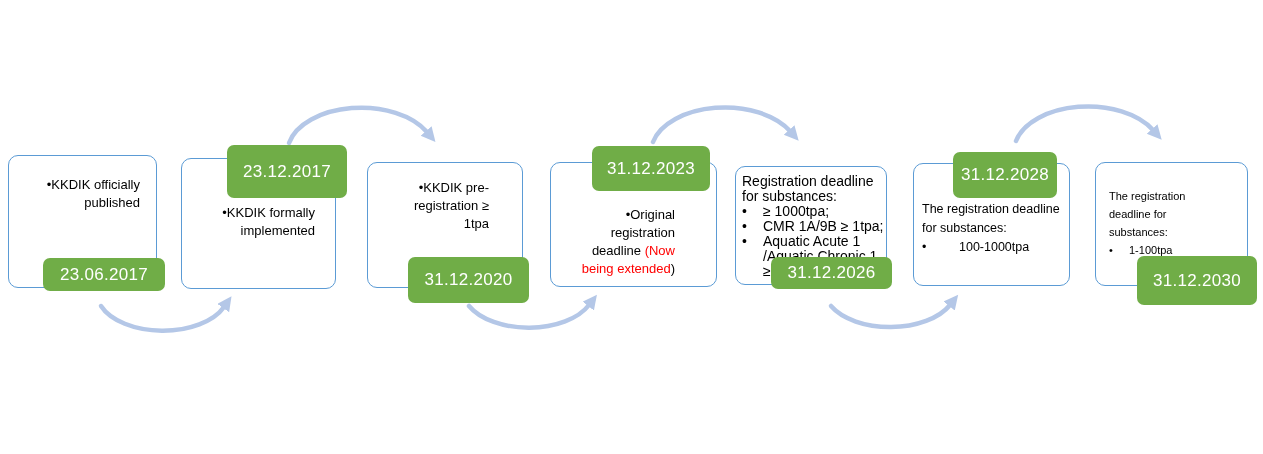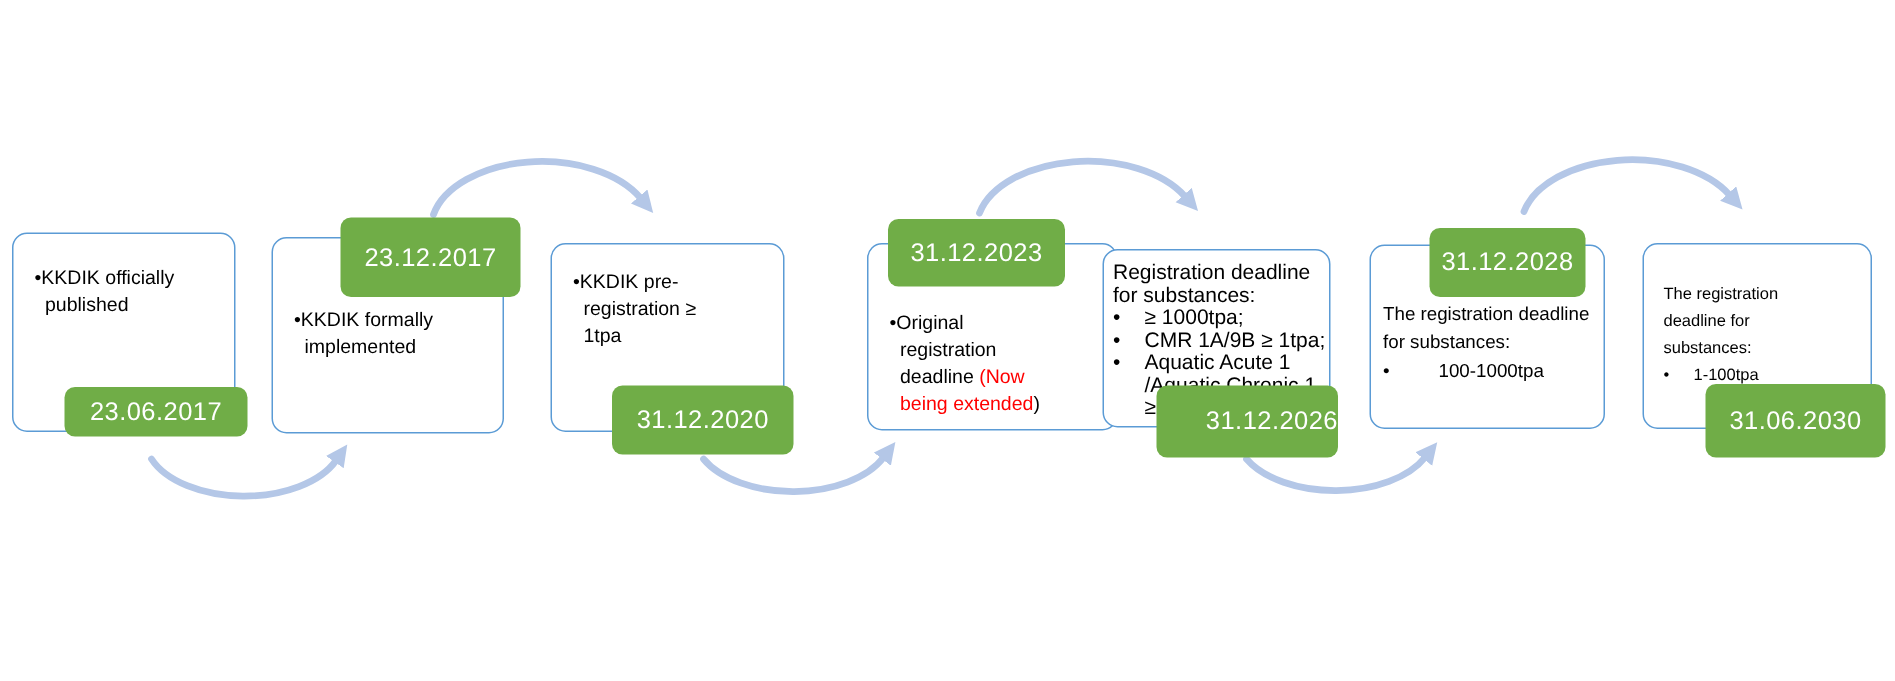--- a/index.html
+++ b/index.html
@@ -6,21 +6,21 @@
   body{font-family:"Liberation Sans","DejaVu Sans",sans-serif;color:var(--ink,#000);}
   .canvas{position:relative;width:1263px;height:454px;background:#fff;overflow:hidden;}
   svg.arrows{position:absolute;left:0;top:0;z-index:1;}
   .arc{fill:none;stroke:var(--arrow-blue,#B4C7E7);stroke-width:4.5;stroke-linecap:round;}
   .ah{fill:var(--arrow-blue,#B4C7E7);}
   .box{position:absolute;background:#fff;border:1px solid var(--box-border,#5B9BD5);
        border-radius:10px;z-index:2;box-sizing:border-box;}
   .badge{position:absolute;background:var(--badge-green,#70AD47);border-radius:7px;z-index:3;
          display:flex;align-items:center;justify-content:center;color:#fff;
          font-size:17px;letter-spacing:0.3px;}
-  .note{position:relative;font-size:13px;line-height:18px;text-indent:-7px;padding-left:7px;}
+  .note{position:relative;font-size:13px;line-height:18px;text-indent:-7px;padding-left:7px;text-align:right;}
   .n1{margin:20px 0 0 14px;max-width:110px;}
   .n2{margin:45px 0 0 14px;max-width:112px;}
   .n3{margin:16px 0 0 14px;max-width:100px;}
   .n4{margin:43px 0 0 14px;max-width:103px;}
   .red{color:var(--alert-red,#FF0000);}
   .list{margin:0;padding:0;list-style:none;}
   .list li{display:flex;align-items:flex-start;}
   .list .b{flex:0 0 auto;display:inline-block;}
   .note5{margin:7px 2px 0 6px;font-size:14px;line-height:15px;}
   .note5 .b{width:21px;}
@@ -63,21 +63,21 @@
     <span>23.12.2017</span>
   </div>
 
   <div class="box" style="left:367px;top:162px;width:156px;height:126px;">
     <div class="note n3"><span class="b">•</span><span>KKDIK pre-registration ≥ 1tpa</span></div>
   </div>
   <div class="badge" style="left:408px;top:257px;width:121px;height:46px;align-items:center;">
     <span>31.12.2020</span>
   </div>
 
-  <div class="box" style="left:550px;top:162px;width:167px;height:125px;margin-left:28px;">
+  <div class="box" style="left:550px;top:162px;width:167px;height:125px;">
     <div class="note n4"><span class="b">•</span><span>Original registration deadline </span><span class="red">(Now being extended</span><span>)</span></div>
   </div>
   <div class="badge" style="left:592px;top:146px;width:118px;height:45px;">
     <span>31.12.2023</span>
   </div>
 
   <div class="box" style="left:735px;top:166px;width:152px;height:119px;">
     <div class="note5">
       <div class="hd">Registration deadline for substances:</div>
       <ul class="list">
@@ -89,21 +89,21 @@
             <span class="b">•</span>
             <span>CMR 1A/9B ≥ 1tpa;</span>
           </li>
         <li>
             <span class="b">•</span>
             <span>Aquatic Acute 1 /Aquatic Chronic 1 ≥100tpa</span>
           </li>
       </ul>
     </div>
   </div>
-  <div class="badge" style="left:771px;top:257px;width:121px;height:48px;justify-content:flex-end;">
+  <div class="badge" style="left:771px;top:257px;width:121px;height:32px;">
     <span>31.12.2026</span>
   </div>
 
   <div class="box" style="left:913px;top:163px;width:157px;height:123px;">
     <div class="note6">
       <div class="hd">The registration deadline for substances:</div>
       <ul class="list">
         <li>
             <span class="b">•</span>
             <span>100-1000tpa</span>
@@ -120,16 +120,16 @@
       <div class="hd">The registration deadline for substances:</div>
       <ul class="list">
         <li>
             <span class="b">•</span>
             <span>1-100tpa</span>
           </li>
       </ul>
     </div>
   </div>
   <div class="badge" style="left:1137px;top:256px;width:120px;height:49px;">
-    <span>31.06.2030</span>
+    <span>31.12.2030</span>
   </div>
 
 </div>
 
 </body></html>

